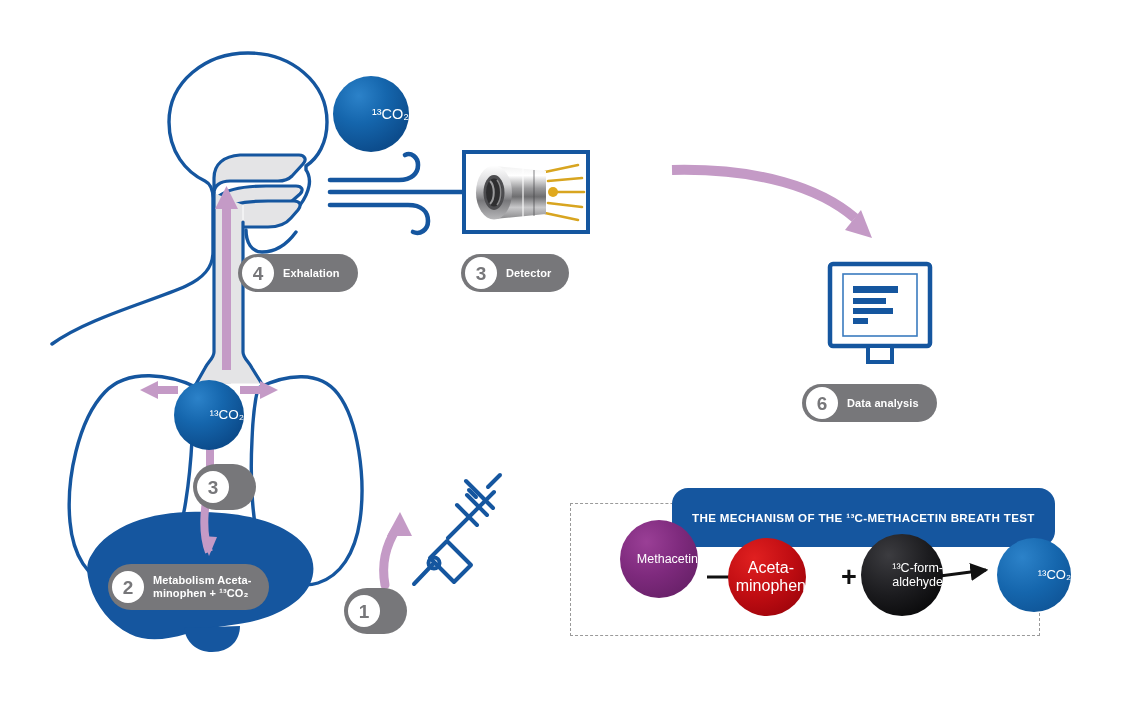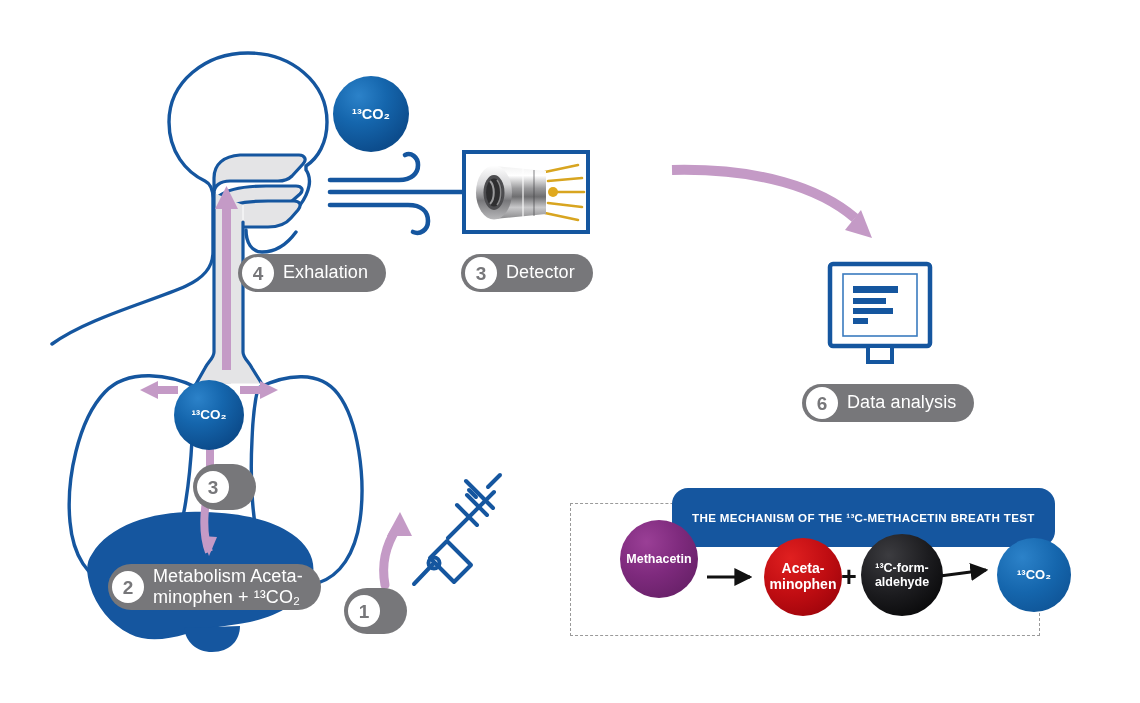--- a/index.html
+++ b/index.html
@@ -20,41 +20,41 @@
   }
   .pill.two-line{height:46px;}
   .pill .num{
     width:32px;height:32px;min-width:32px;border-radius:50%;
     background:#ffffff;color:#77777a;
     display:flex;align-items:center;justify-content:center;
     font-size:19px;font-weight:bold;line-height:1;
     margin-right:9px;
   }
   .pill .txt{
-    font-size:18px;font-weight:normal;line-height:1.18;
+    font-size:11px;font-weight:bold;line-height:1.18;
     white-space:pre-line;letter-spacing:.1px;
   }
 
   
   #mech{
     position:absolute;left:570px;top:503px;width:470px;height:133px;
     border:1.6px dashed #9a9a9a;box-sizing:border-box;background:transparent;
   }
   #mech-title{
     position:absolute;left:672px;top:488px;
     background:#15569f;color:#fff;border-radius:16px;
     height:25px;line-height:25px;padding:17px 20px;
     font-size:11.6px;font-weight:bold;letter-spacing:.35px;
     white-space:nowrap;
   }
 
   .sphere{
     position:absolute;border-radius:50%;
-    display:flex;align-items:center;justify-content:center;
-    color:#ffffff;text-align:center;font-weight:bold;
+    display:flex;align-items:center;justify-content:flex-end;
+    color:#ffffff;text-align:center;font-weight:normal;
     line-height:1.12;white-space:pre-line;
   }
 
   .s-purple{background:radial-gradient(circle at 34% 28%,#9a3f96 0%,#7e2a7d 45%,#5d1c5e 100%);}
   .s-red{background:radial-gradient(circle at 34% 26%,#e02020 0%,#c00d12 48%,#8f0008 100%);}
   .s-black{background:radial-gradient(circle at 34% 26%,#3c3c40 0%,#1b1b1e 50%,#000000 100%);}
   .s-blue{background:radial-gradient(circle at 34% 26%,#2c82c9 0%,#1566ad 48%,#0c4c8c 100%);}
 
   .plus{position:absolute;font-size:27px;font-weight:bold;color:#111;}
 </style>
@@ -264,21 +264,21 @@
     <span class="txt">Data analysis</span>
   </div>
 
   <div id="mech"></div>
   <div id="mech-title">THE MECHANISM OF THE ¹³C-METHACETIN BREATH TEST</div>
 
   <div class="sphere s-purple" style="left:620px;top:520px;width:78px;height:78px;font-size:12.5px;">
     <span>Methacetin</span>
   </div>
 
-  <div class="sphere s-red" style="left:764px;top:538px;width:78px;height:78px;font-size:14px;">
+  <div class="sphere s-red" style="left:728px;top:538px;width:78px;height:78px;font-size:16px;">
     <span>Aceta-
 minophen</span>
   </div>
 
   <div class="plus" style="left:841px;top:562px;">+</div>
 
   <div class="sphere s-black" style="left:861px;top:534px;width:82px;height:82px;font-size:12.5px;">
     <span>¹³C-form-
 aldehyde</span>
   </div>

